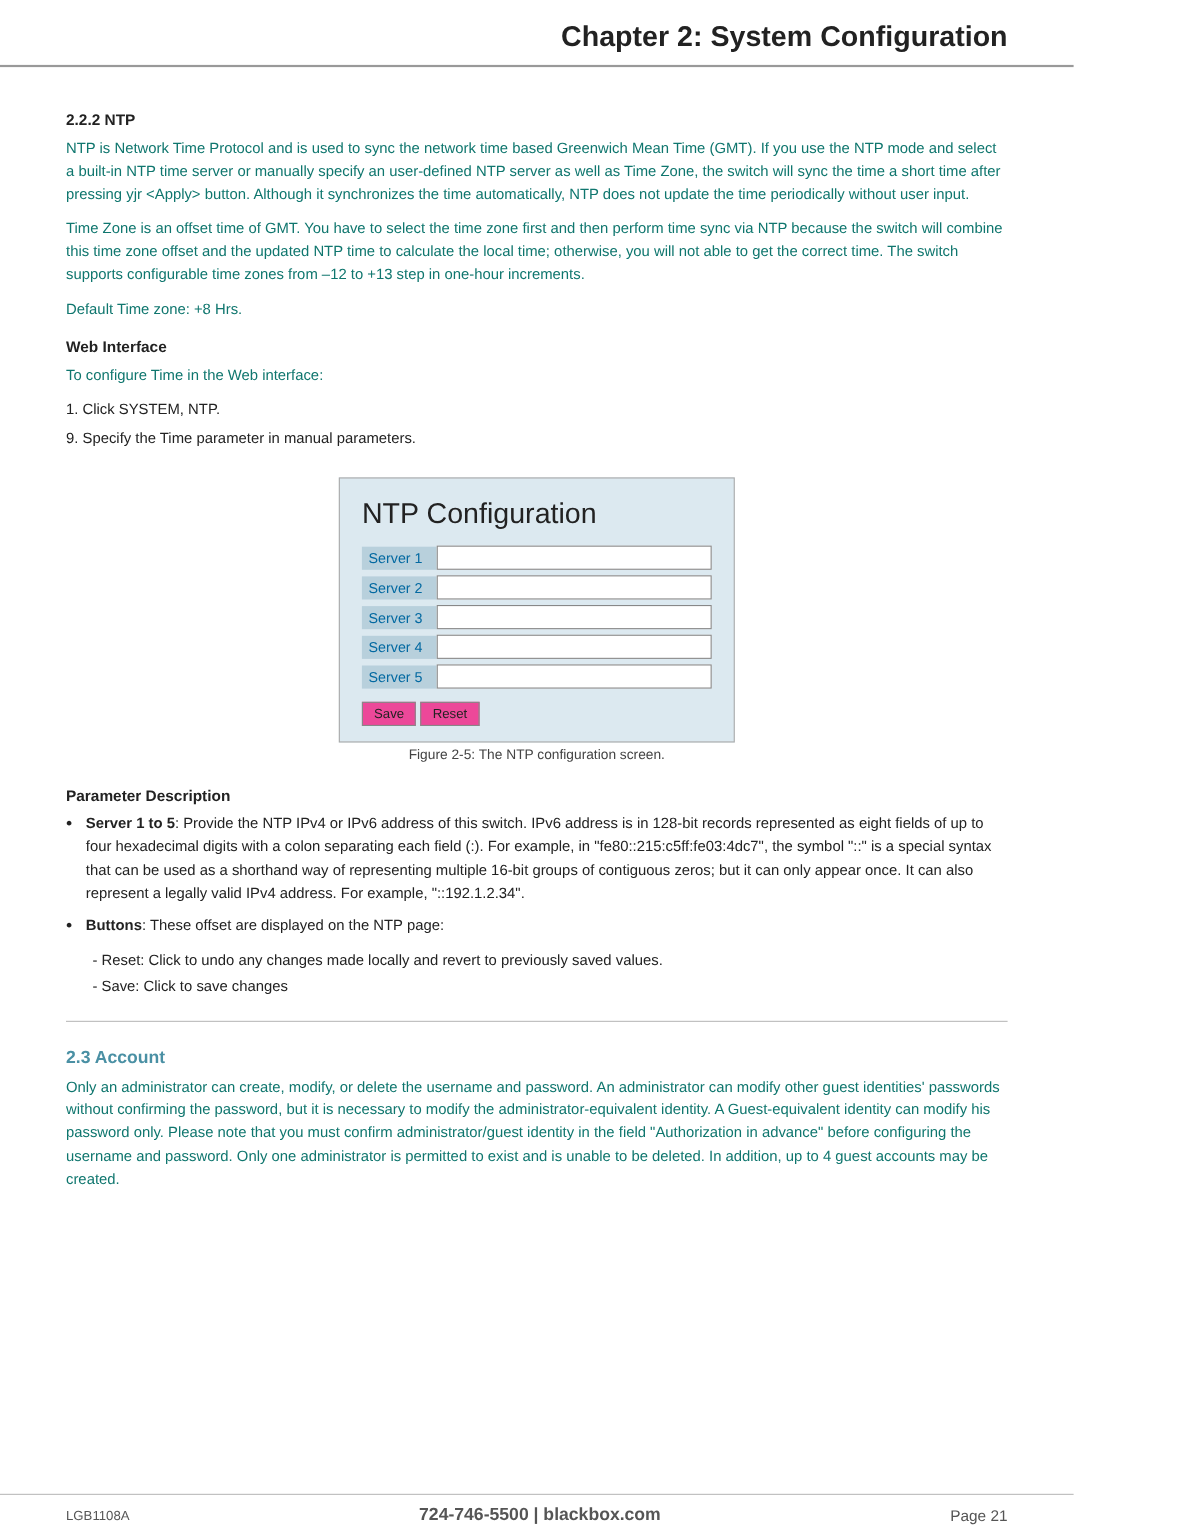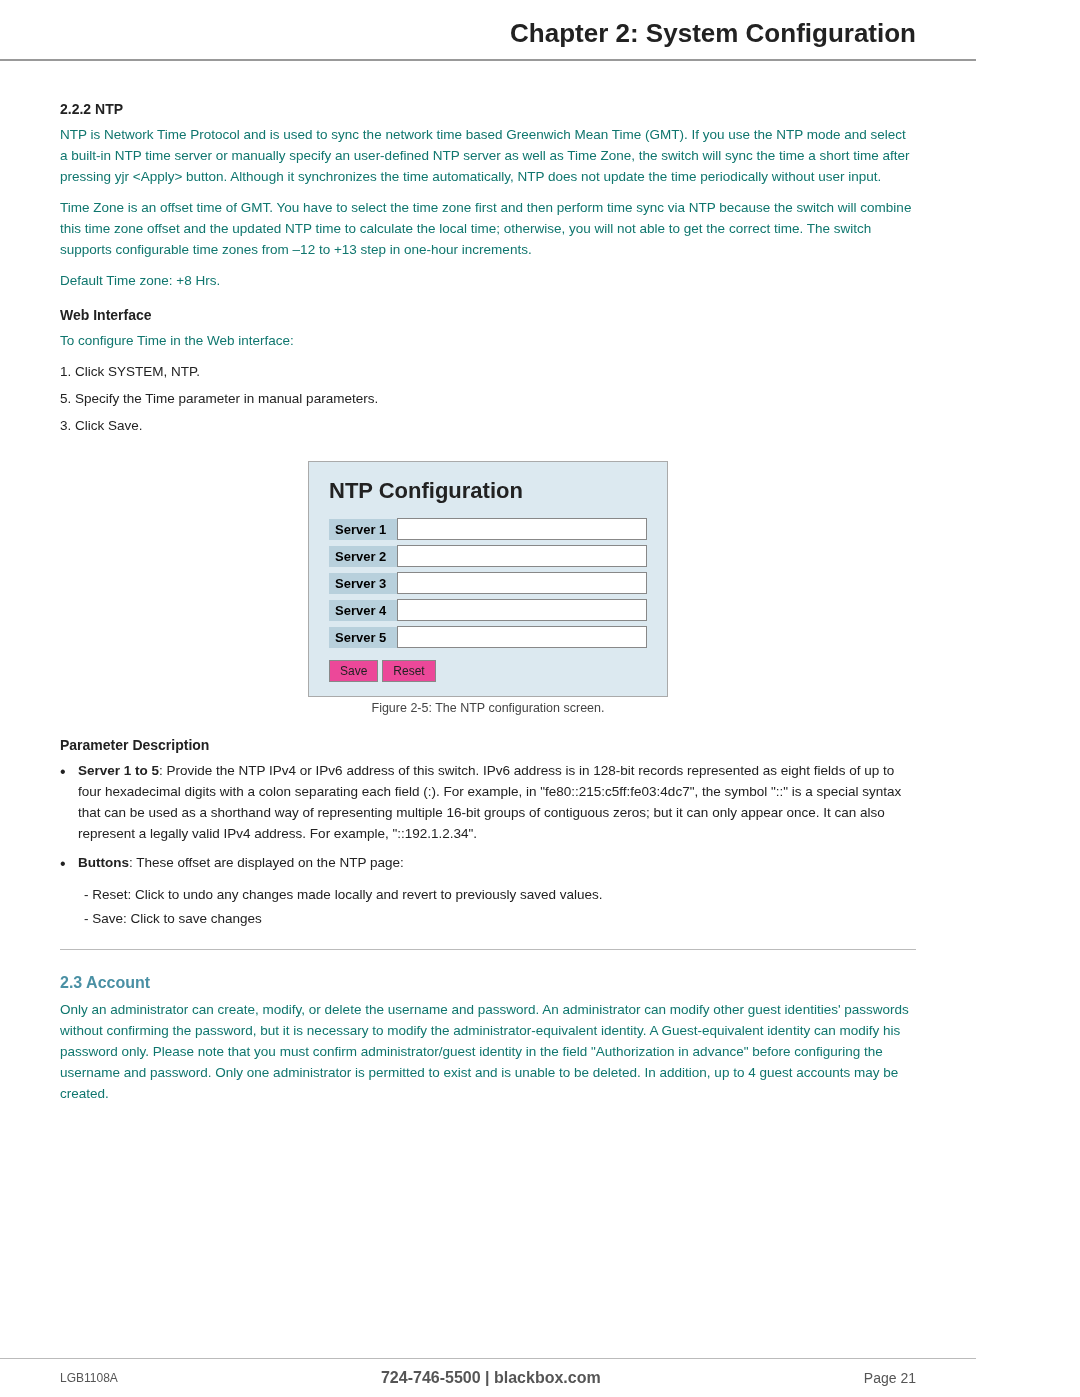--- a/index.html
+++ b/index.html
@@ -83,38 +83,38 @@
     }
 
     .ntp-config-box {
       border: 1px solid #aaa;
       background: #dce9f0;
       width: 360px;
       padding: 16px 20px 14px 20px;
     }
 
     .ntp-config-title {
-      font-size: 22px;
-      font-weight: bold;
+      font-size: 26px;
+      font-weight: normal;
       color: #222;
       margin-bottom: 14px;
     }
 
     .ntp-form-row {
       display: flex;
       align-items: center;
       margin-bottom: 5px;
     }
 
     .ntp-label {
-      font-weight: bold;
+      font-weight: normal;
       font-size: 13px;
       width: 68px;
       min-width: 68px;
-      color: #000000;
+      color: #0369a1;
       background: #b8d0dc;
       padding: 3px 6px;
       text-align: left;
     }
 
     .ntp-input {
       border: 1px solid #888;
       background: #fff;
       height: 22px;
       flex: 1;
@@ -225,22 +225,21 @@
     <div class="section-heading-bold">2.2.2 NTP</div>
 
     <p class="paragraph">NTP is Network Time Protocol and is used to sync the network time based Greenwich Mean Time (GMT). If you use the NTP mode and select a built-in NTP time server or manually specify an user-defined NTP server as well as Time Zone, the switch will sync the time a short time after pressing yjr &lt;Apply&gt; button. Although it synchronizes the time automatically, NTP does not update the time periodically without user input.</p>
     <p class="paragraph">Time Zone is an offset time of GMT. You have to select the time zone first and then perform time sync via NTP because the switch will combine this time zone offset and the updated NTP time to calculate the local time; otherwise, you will not able to get the correct time. The switch supports configurable time zones from –12 to +13 step in one-hour increments.</p>
     <p class="paragraph">Default Time zone: +8 Hrs.</p>
 
     <div class="section-heading-bold">Web Interface</div>
     <p class="paragraph">To configure Time in the Web interface:</p>
 
     <p class="numbered-item">1. Click SYSTEM, NTP.</p>
-    <p class="numbered-item">5. Specify the Time parameter in manual parameters.</p>
-    <p class="numbered-item">3. Click Save.</p>
+    <p class="numbered-item">9. Specify the Time parameter in manual parameters.</p>
 
     <div class="ntp-config-wrapper">
       <div class="ntp-config-box">
         <div class="ntp-config-title">NTP Configuration</div>
 
         <div class="ntp-form-row">
           <div class="ntp-label">Server 1</div>
           <input class="ntp-input" type="text" value="" style="">
         </div>
         <div class="ntp-form-row">

